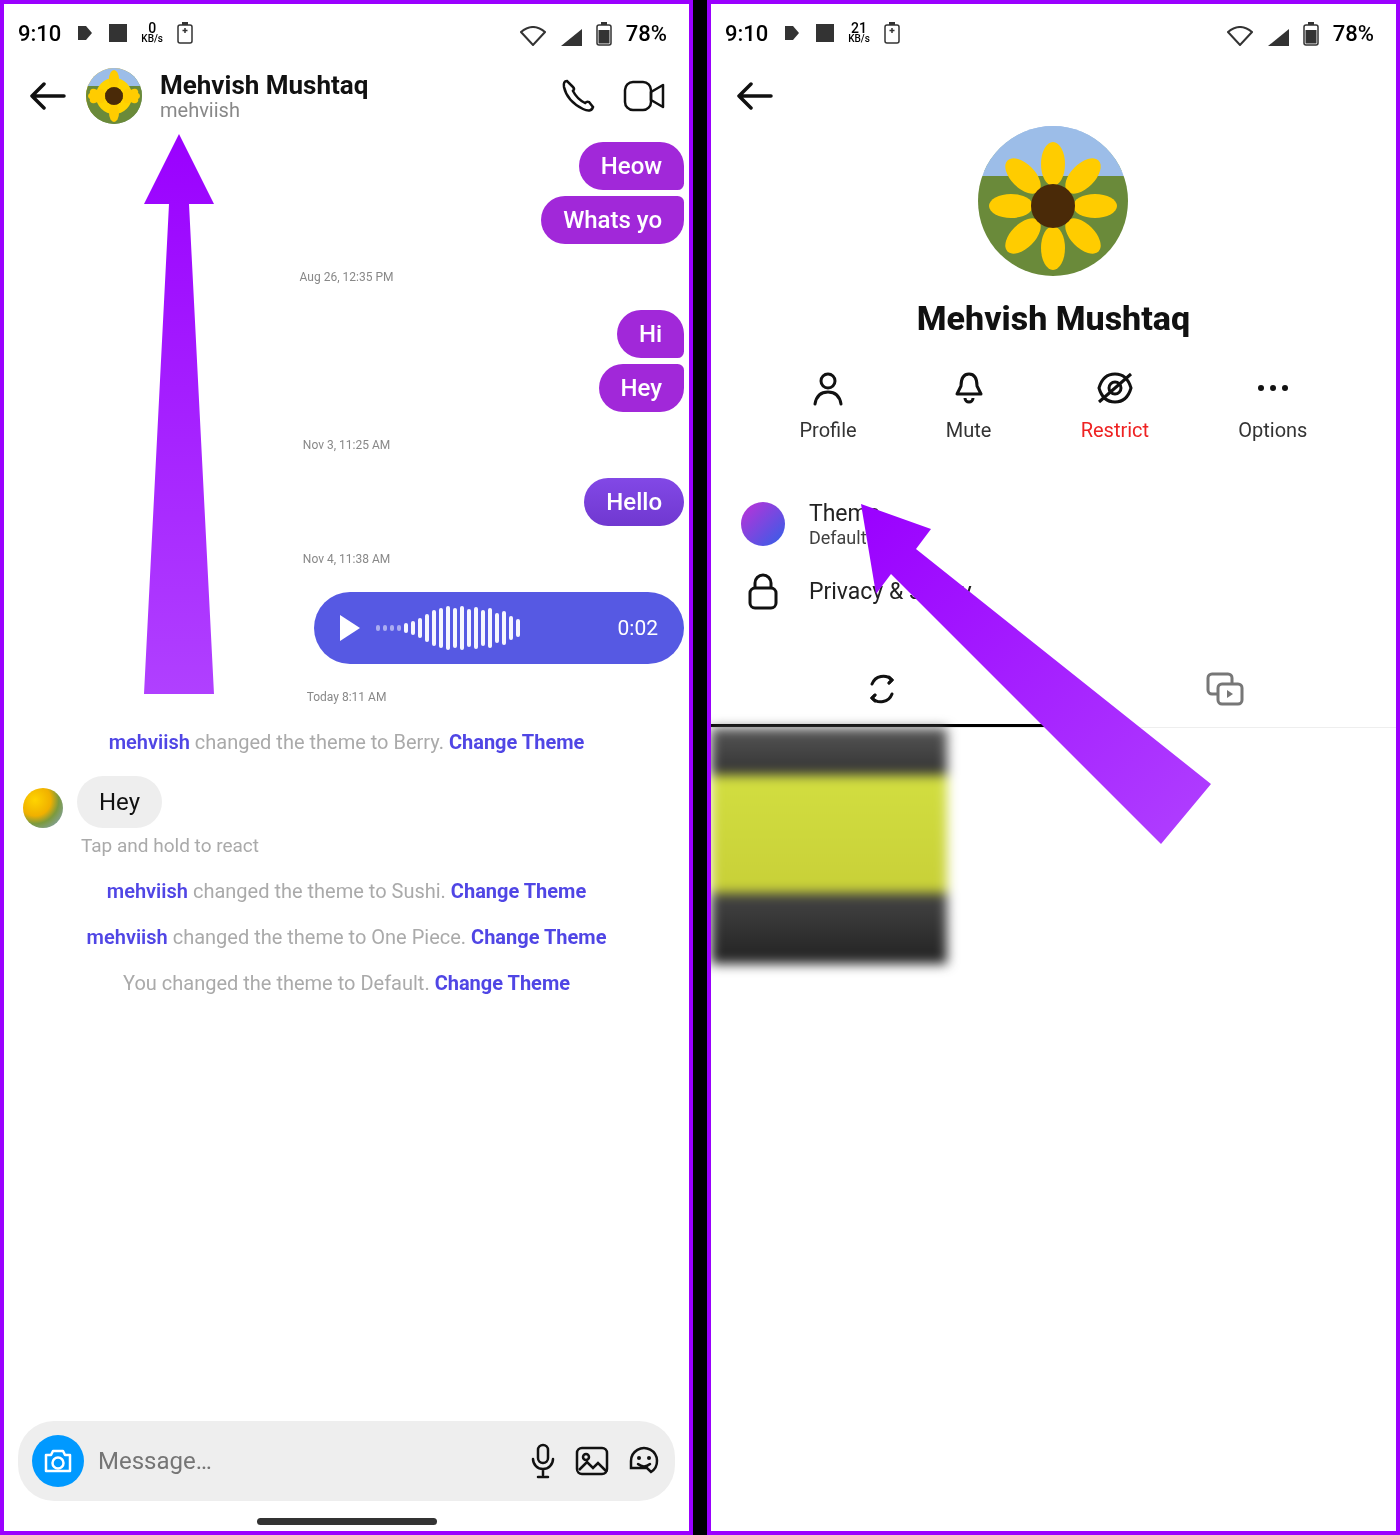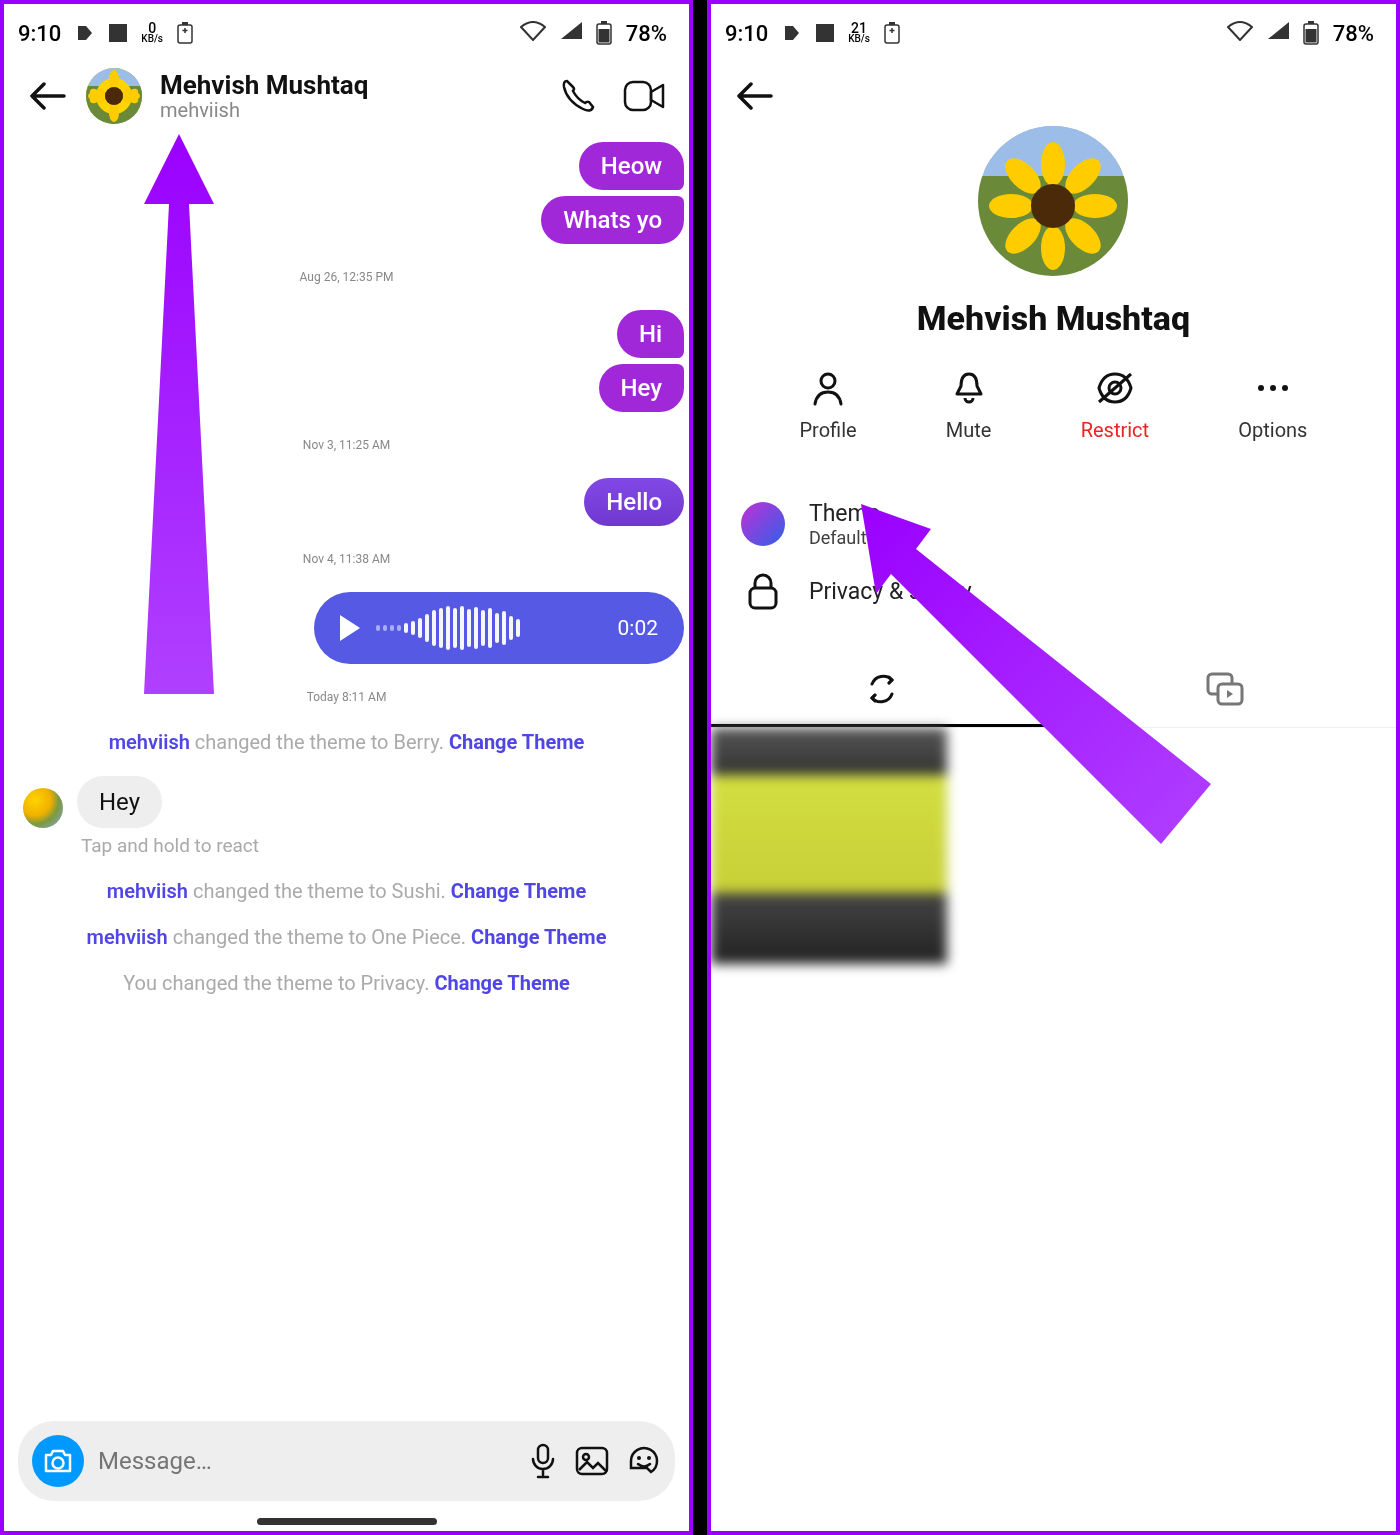--- a/index.html
+++ b/index.html
@@ -1,21 +1,21 @@
 <!DOCTYPE html>
 <html><head>
 <meta charset="utf-8">
 <style>
   * { box-sizing: border-box; margin: 0; padding: 0; font-family: -apple-system, BlinkMacSystemFont, "Segoe UI", Roboto, Helvetica, Arial, sans-serif; }
   body { background: #fff; width: 1400px; height: 1535px; display: flex; position: relative; }
   .phone { width: 50%; height: 100%; border: 4px solid #9a00ff; position: relative; background: #fff; overflow: hidden; }
   .divider-col { width: 14px; background: #000; }
   .status-bar { display: flex; align-items: center; justify-content: space-between; padding: 10px 22px 0 14px; height: 48px; font-size: 22px; color: #000000; font-weight: 500; }
   .status-left { display: flex; align-items: center; gap: 14px; }
-  .status-right { display: flex; align-items: flex-start; gap: 14px; }
+  .status-right { display: flex; align-items: flex-end; gap: 14px; }
   .kbs-wrap { display: flex; flex-direction: column; align-items: center; line-height: 0.85; font-size: 14px; }
   .kbs-wrap .lbl { font-size: 10px; }
   .ic { display: inline-flex; }
   .chat-header { display: flex; align-items: center; padding: 16px 24px 12px 24px; gap: 18px; }
   .back-arrow { width: 40px; height: 40px; display: flex; align-items: center; justify-content: center; }
   .avatar-sm { width: 56px; height: 56px; border-radius: 50%; background: radial-gradient(circle at 30% 30%, #ffd400 0%, #f0b000 40%, #7c9a3e 60%, #88a6dd 100%); overflow: hidden; position: relative; flex-shrink: 0; }
   .sunflower-sm { position: absolute; inset: 0; }
   .header-text { flex: 1; }
   .header-name { font-size: 26px; font-weight: 700; color: #111; }
   .header-sub { font-size: 20px; color: #888; margin-top: -2px; }
@@ -228,21 +228,21 @@
     </div>
     <div class="hint">Tap and hold to react</div>
 
     <div class="sys-line">
       <span class="who">mehviish</span><span> changed the theme to Sushi. </span><span class="act">Change Theme</span>
     </div>
     <div class="sys-line">
       <span class="who">mehviish</span><span> changed the theme to One Piece. </span><span class="act">Change Theme</span>
     </div>
     <div class="sys-line">
-      <span>You changed the theme to Privacy. </span><span class="act">Change Theme</span>
+      <span>You changed the theme to Default. </span><span class="act">Change Theme</span>
     </div>
   </div>
 
   <div class="composer">
     <div class="cam-btn">
       <svg width="30" height="26" viewBox="0 0 30 26">
           <path d="M3 7h5l2-4h10l2 4h5v16H3z" fill="none" stroke="#fff" stroke-width="2.5" stroke-linejoin="round"></path>
           <circle cx="15" cy="15" r="5.5" fill="none" stroke="#fff" stroke-width="2.5"></circle>
         </svg>
     </div>

